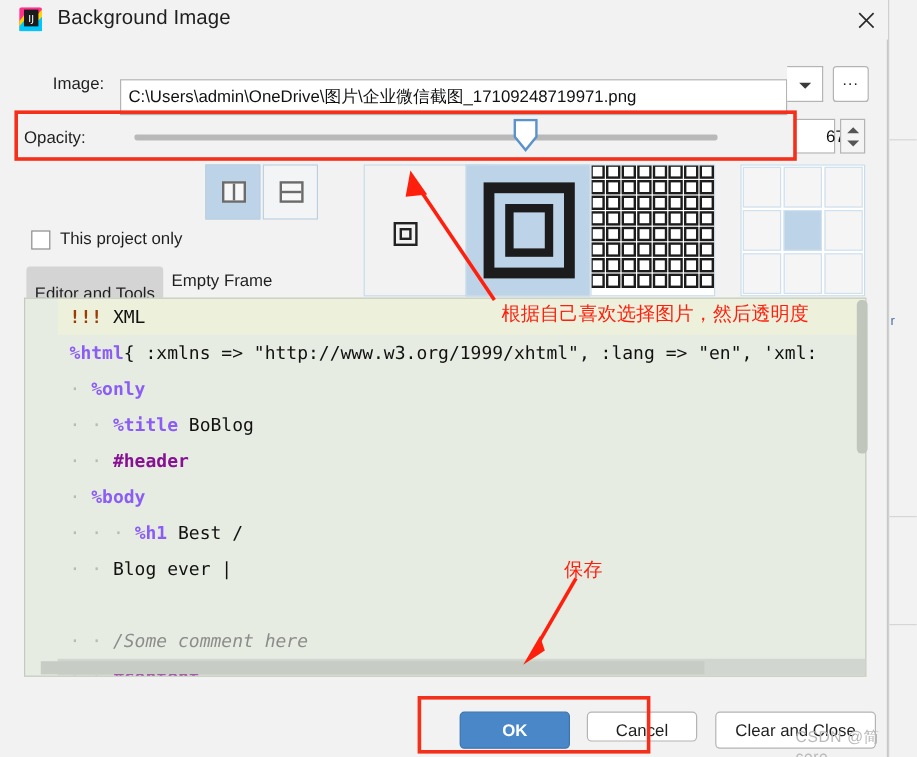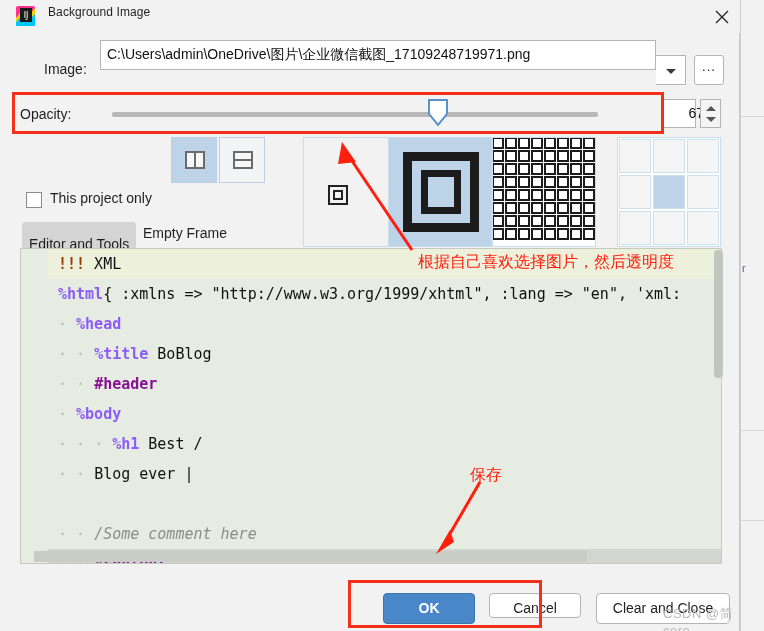--- a/index.html
+++ b/index.html
@@ -14,28 +14,28 @@
   #ide-behind .ln{position:absolute;left:0;width:24px;height:1px;background:#d6d6d6;}
   #ide-behind .edge{position:absolute;left:0;top:0;width:1px;height:631px;background:#cfcfcf;}
   #ide-behind .letter{position:absolute;left:2px;top:262px;font-size:11px;color:#4a6fa5;}
 
   #dialog{position:absolute;left:0;top:0;width:740px;height:631px;background:#f2f2f2;
           border-right:1px solid #c8c8c8;box-sizing:border-box;}
 
   
   #titlebar{position:absolute;left:0;top:0;width:740px;height:33px;background:#f2f2f2;}
   #app-icon{position:absolute;left:16px;top:6px;width:19px;height:20px;}
-  #title-text{position:absolute;left:48px;top:5px;font-size:12px;color:#1f1f1f;letter-spacing:.1px;}
+  #title-text{position:absolute;left:48px;top:5px;font-size:17px;color:#1f1f1f;letter-spacing:.1px;}
   #close-btn{position:absolute;left:707px;top:2px;width:30px;height:28px;cursor:default;}
   #close-btn svg{position:absolute;left:8px;top:8px;}
 
   
   .flabel{position:absolute;font-size:14px;color:#1f1f1f;}
   #lbl-image{left:20px;top:61px;margin-left:24px;}
-  #image-field{position:absolute;left:100px;top:40px;width:556px;height:30px;background:#fff;
+  #image-field{position:absolute;left:100px;top:66px;width:556px;height:30px;background:#fff;
       border:1px solid #b4b4b4;box-sizing:border-box;}
   #image-field .val{position:absolute;left:6px;top:5px;font-size:14px;color:#111;white-space:nowrap;}
   #image-dropdown{position:absolute;left:656px;top:55px;width:30px;height:30px;background:#fff;
       border:1px solid #b4b4b4;border-left:none;box-sizing:border-box;cursor:default;}
   #image-dropdown .caret{position:absolute;left:10px;top:13px;width:0;height:0;
       border-left:5px solid transparent;border-right:5px solid transparent;border-top:5px solid #3a3a3a;}
   #browse-btn{position:absolute;left:694px;top:55px;width:30px;height:30px;background:#fff;
       border:1px solid #b4b4b4;border-radius:3px;box-sizing:border-box;cursor:default;
       font-size:13px;color:#222;text-align:center;line-height:22px;letter-spacing:1px;}
 
@@ -274,21 +274,21 @@
 
   <div id="chk-project"></div>
   <div id="chk-project-label">This project only</div>
   <div id="tab-editor">Editor and Tools</div>
   <div id="tab-empty">Empty Frame</div>
 
   <div id="code-area">
     <div id="code-lines">
         <div class="cl hl"><span class="dr">!!!</span> XML</div>
         <div class="cl"><span class="kw">%html</span>{ :xmlns =&gt; "http://www.w3.org/1999/xhtml", :lang =&gt; "en", 'xml:</div>
-        <div class="cl"><span class="ws">·&nbsp;</span><span class="kw">%head</span></div>
+        <div class="cl"><span class="ws">·&nbsp;</span><span class="kw">%only</span></div>
         <div class="cl"><span class="ws">·&nbsp;</span><span class="ws">·&nbsp;</span><span class="kw">%title</span> BoBlog</div>
         <div class="cl"><span class="ws">·&nbsp;</span><span class="ws">·&nbsp;</span><span class="tag">#header</span></div>
         <div class="cl"><span class="ws">·&nbsp;</span><span class="kw">%body</span></div>
         <div class="cl"><span class="ws">·&nbsp;</span><span class="ws">·&nbsp;</span><span class="ws">·&nbsp;</span><span class="kw">%h1</span> Best /</div>
         <div class="cl"><span class="ws">·&nbsp;</span><span class="ws">·&nbsp;</span>Blog ever |</div>
         <div class="cl">&nbsp;</div>
         <div class="cl"><span class="ws">·&nbsp;</span><span class="ws">·&nbsp;</span><span class="cm">/Some comment here</span></div>
         <div class="cl sel"><span class="ws">·&nbsp;</span><span class="ws">·&nbsp;</span><span class="tag">#content</span></div>
       </div>
   </div>

